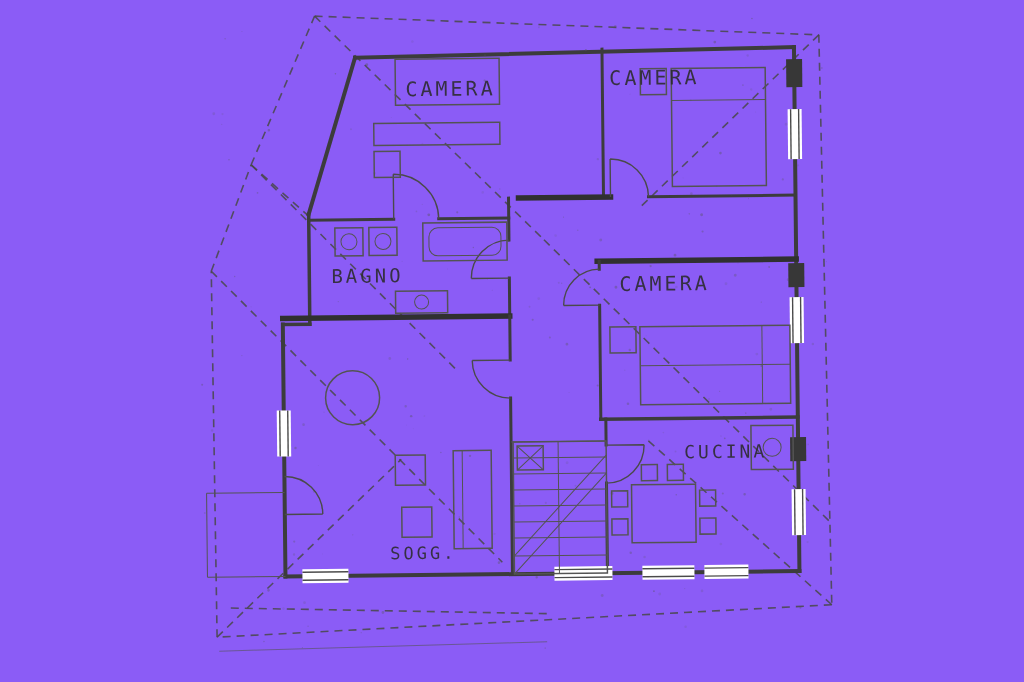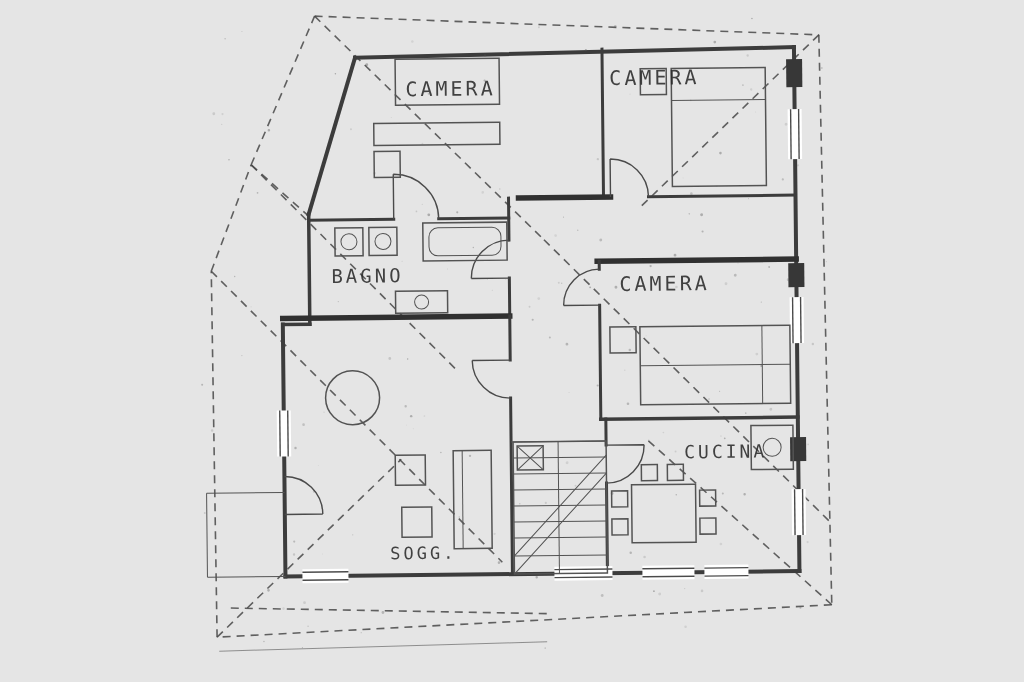--- a/index.html
+++ b/index.html
@@ -1,16 +1,16 @@
 <!DOCTYPE html>
 <html><head>
 <meta charset="utf-8">
 <style>
   html,body{margin:0;padding:0;background:#ffffff;}
-  .page{position:relative;width:1024px;height:682px;background:#e5e5e5;overflow:hidden;
+  .page{position:relative;width:1024px;height:682px;background:#8b5cf6;overflow:hidden;
         font-family:"Liberation Sans", sans-serif;}
   svg{display:block;width:1024px;height:682px;filter:blur(.35px) contrast(1.04);}
   .wall{stroke:#3f3f3f;fill:none;stroke-linecap:square;}
   .wall-thick{stroke:#333333;stroke-width:5.5;fill:none;stroke-linecap:square;}
   .roofline{stroke:#4a4a4a;stroke-width:1.6;fill:none;stroke-dasharray:8 6;opacity:.85;}
   .furn{stroke:#555555;stroke-width:1.5;fill:none;}
   .thin{stroke:#555555;stroke-width:1;fill:none;}
   .door{stroke:#4c4c4c;stroke-width:1.4;fill:none;}
   .winline{stroke:#4c4c4c;stroke-width:1.4;}
   .label{font-family:"DejaVu Sans Mono","Liberation Mono",monospace;

